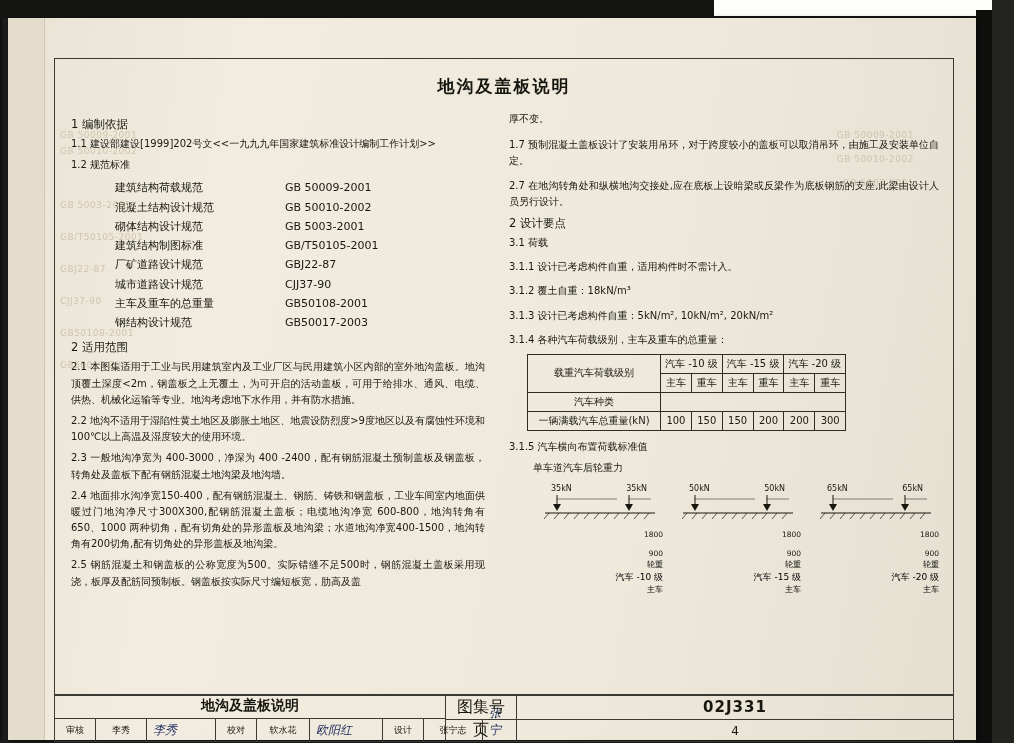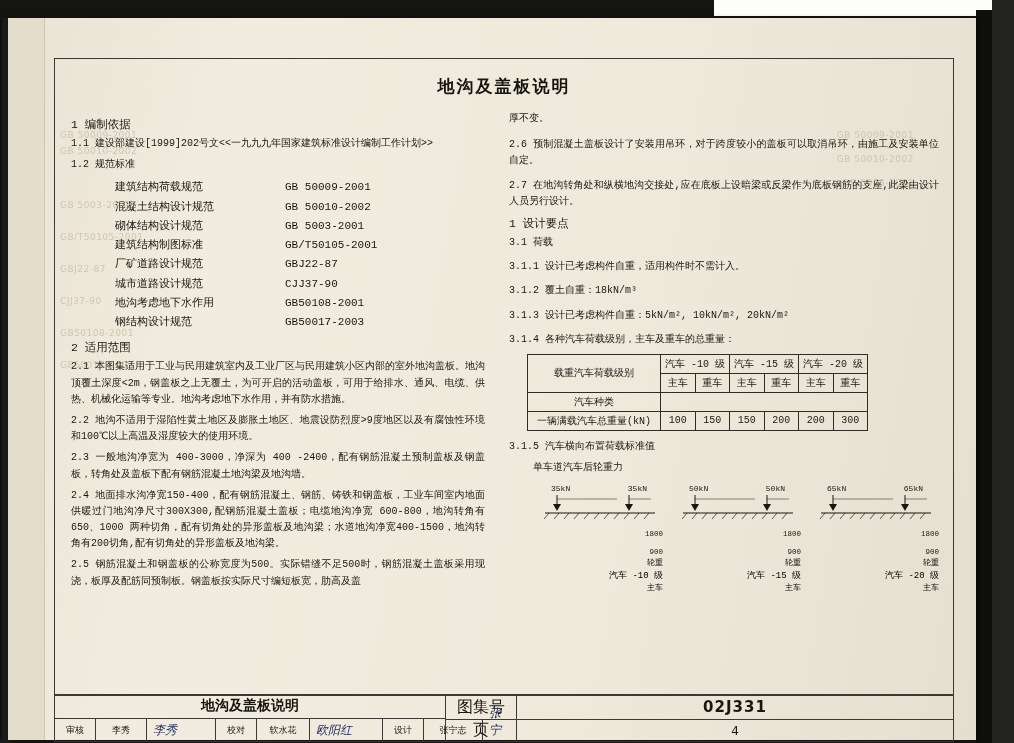--- a/index.html
+++ b/index.html
@@ -38,21 +38,21 @@
     border:1.5px solid #3a3a33;
     background:transparent;
   }
   .inner{position:absolute;left:0;top:0;right:0;bottom:0;}
   .title{
     text-align:center;font-size:17px;font-weight:bold;color:#15150f;
     margin-top:16px;letter-spacing:2px;
     font-family:"DejaVu Sans","Liberation Sans",sans-serif;
   }
   .cols{position:absolute;left:0;top:52px;right:0;bottom:0;display:flex;}
-  .col{flex:1;padding:0 14px 8px 16px;font-family:Liberation Mono, monospace;}
+  .col{flex:1;padding:0 14px 8px 16px;}
   .col.right{padding-left:10px;}
   p,div.l{margin:0 0 5px 0;font-size:10px;line-height:1.62;color:#17170f;text-align:justify;}
   .sec{font-size:11.5px;color:#17170f;margin:6px 0 4px 0;}
   
   .norms{margin:2px 0 8px 0;}
   .norms .row{display:flex;font-size:11px;line-height:1.75;color:#17170f;}
   .norms .nm{width:170px;padding-left:44px;}
   .norms .code{width:150px;}
   
   table.vt{border-collapse:collapse;margin:6px 0 8px 18px;font-size:10px;color:#17170f;}
@@ -142,42 +142,42 @@
             </div>
             <div class="row">
               <div class="nm">厂矿道路设计规范</div>
               <div class="code">GBJ22-87</div>
             </div>
             <div class="row">
               <div class="nm">城市道路设计规范</div>
               <div class="code">CJJ37-90</div>
             </div>
             <div class="row">
-              <div class="nm">地沟考虑地下水作用</div>
+              <div class="nm">主车及重车的总重量</div>
               <div class="code">GB50108-2001</div>
             </div>
             <div class="row">
               <div class="nm">钢结构设计规范</div>
               <div class="code">GB50017-2003</div>
             </div>
           </div>
 
           <div class="sec">2    适用范围</div>
           <div class="l">2.1  本图集适用于工业与民用建筑室内及工业厂区与民用建筑小区内部的室外地沟盖板。地沟顶覆土深度&lt;2m，钢盖板之上无覆土，为可开启的活动盖板，可用于给排水、通风、电缆、供热、机械化运输等专业。地沟考虑地下水作用，并有防水措施。</div>
           <div class="l">2.2  地沟不适用于湿陷性黄土地区及膨胀土地区、地震设防烈度&gt;9度地区以及有腐蚀性环境和100℃以上高温及湿度较大的使用环境。</div>
           <div class="l">2.3  一般地沟净宽为 400-3000，净深为 400 -2400，配有钢筋混凝土预制盖板及钢盖板，转角处及盖板下配有钢筋混凝土地沟梁及地沟墙。</div>
           <div class="l">2.4  地面排水沟净宽150-400，配有钢筋混凝土、钢筋、铸铁和钢盖板，工业车间室内地面供暖过门地沟净尺寸300X300,配钢筋混凝土盖板；电缆地沟净宽 600-800，地沟转角有 650、1000 两种切角，配有切角处的异形盖板及地沟梁；水道地沟净宽400-1500，地沟转角有200切角,配有切角处的异形盖板及地沟梁。</div>
           <div class="l">2.5  钢筋混凝土和钢盖板的公称宽度为500。实际错缝不足500时，钢筋混凝土盖板采用现浇，板厚及配筋同预制板。钢盖板按实际尺寸编短板宽，肋高及盖</div>
         </div>
 
         <div class="col right">
           <div class="l">厚不变。</div>
-          <div class="l" style="margin-top:10px">2.6  预制混凝土盖板设计了安装用吊环，对于跨度较小的盖板可以取消吊环，由施工及安装单位自定。</div>
+          <div class="l" style="margin-top:10px">1.7  预制混凝土盖板设计了安装用吊环，对于跨度较小的盖板可以取消吊环，由施工及安装单位自定。</div>
           <div class="l" style="margin-top:8px">2.7  在地沟转角处和纵横地沟交接处,应在底板上设暗梁或反梁作为底板钢筋的支座,此梁由设计人员另行设计。</div>
-          <div class="sec">1    设计要点</div>
+          <div class="sec">2    设计要点</div>
           <div class="l">3.1   荷载</div>
           <div class="l" style="margin-top:8px">3.1.1  设计已考虑构件自重，适用构件时不需计入。</div>
           <div class="l" style="margin-top:8px">3.1.2  覆土自重：18kN/m³</div>
           <div class="l" style="margin-top:8px">3.1.3  设计已考虑构件自重：5kN/m²,  10kN/m²,  20kN/m²</div>
           <div class="l" style="margin-top:8px">3.1.4  各种汽车荷载级别，主车及重车的总重量：</div>
 
           <table class="vt">
             <tbody>
                 <tr>
               <td class="lbl" rowspan="2" style="width:120px">载重汽车荷载级别</td>

